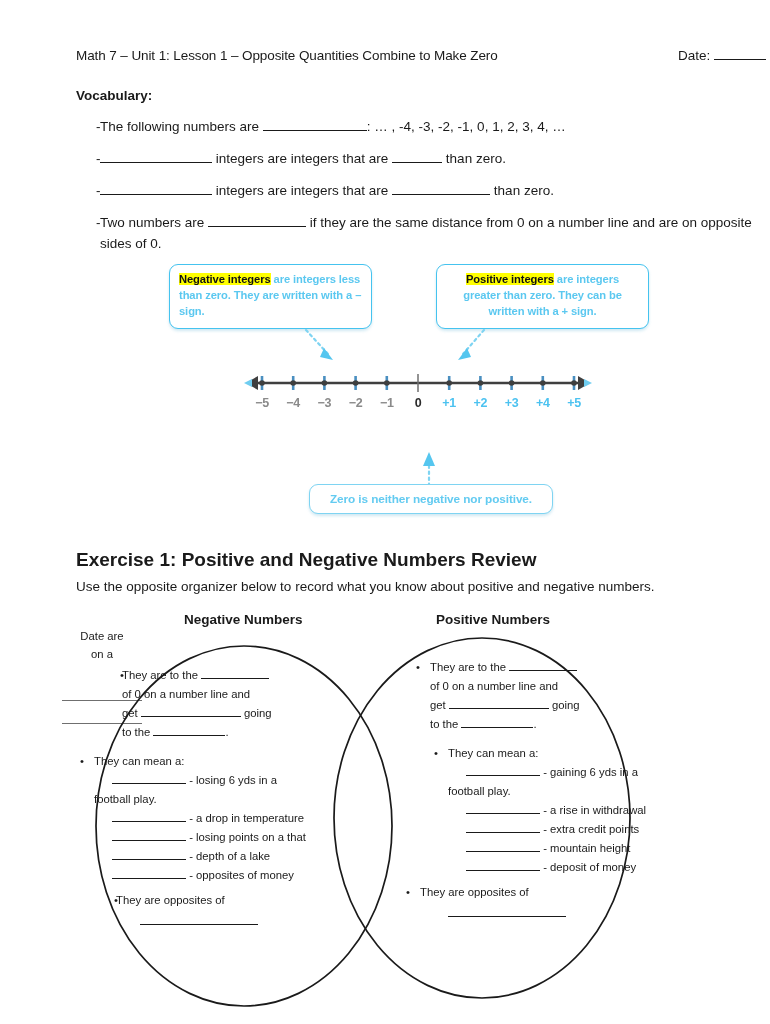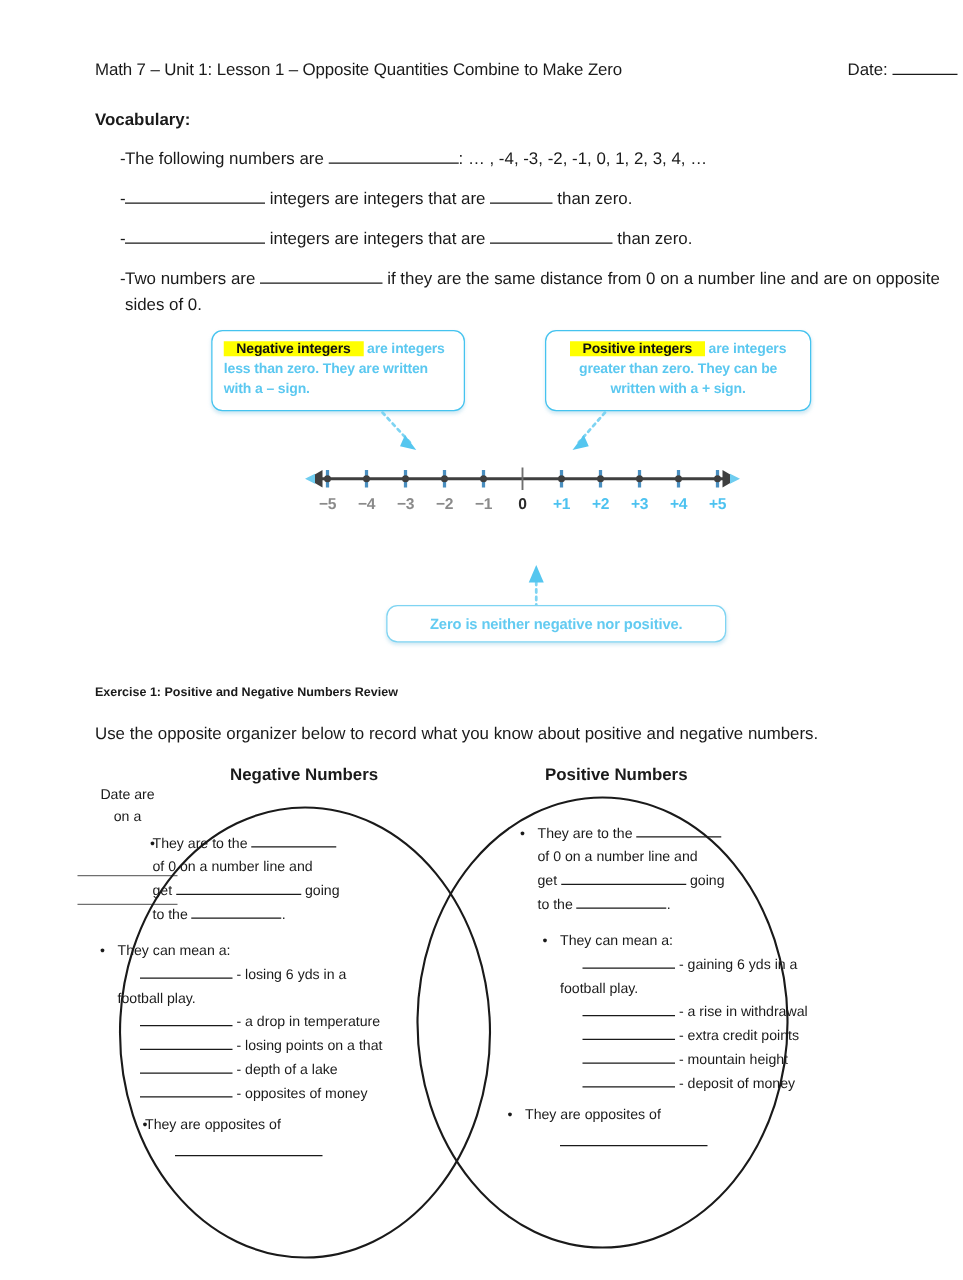--- a/index.html
+++ b/index.html
@@ -27,46 +27,46 @@
   .vdash{width:24px;flex:none;padding-left:20px;box-sizing:border-box;}
   .vtext{flex:1;}
 
   
   .callout{position:absolute;border:1.6px solid #45c3ef;border-radius:9px;
      background:#fff;box-sizing:border-box;
      box-shadow:0 2px 3px rgba(140,200,225,.40);
      padding:7px 9px 8px 9px;}
   .callout .ctxt{font-size:11.2px;line-height:1.42;color:#5bc8f0;
      font-weight:bold;letter-spacing:-0.1px;}
-  .hl{background:#ffff00;color:#111111;font-weight:bold;padding:0 10px;}
+  .hl{background:#ffff00;color:#111111;font-weight:bold;padding:0 0;}
   #callout-neg{left:137px;top:264px;width:203px;height:65px;}
   #callout-pos{left:404px;top:264px;width:213px;height:65px;text-align:center;}
 
   .arrowsvg{position:absolute;pointer-events:none;}
   #arrow-neg{left:270px;top:328px;width:40px;height:36px;}
   #arrow-pos{left:418px;top:328px;width:40px;height:36px;}
   #arrow-zero{left:380px;top:450px;width:34px;height:45px;}
 
   
   #numberline{position:absolute;left:212px;top:368px;width:348px;height:52px;}
   .nl-lbl{position:absolute;font-size:12.5px;font-weight:bold;
      transform:translateX(-50%);top:28px;letter-spacing:-0.3px;}
   .nl-neg{color:#8a8a8a;}
   .nl-zero{color:#2b2b2b;}
   .nl-pos{color:#4cc2f0;}
 
   
-  #callout-zero{position:absolute;left:277px;top:484px;width:272px;height:30px;
+  #callout-zero{position:absolute;left:277px;top:484px;width:244px;height:30px;
      border:1.6px solid #7fd4f2;border-radius:9px;background:#fff;
      box-shadow:0 2px 3px rgba(140,200,225,.40);
      display:flex;align-items:center;justify-content:center;box-sizing:border-box;}
   #callout-zero .ctxt{font-size:11.8px;color:#63cbf1;font-weight:bold;letter-spacing:-0.1px;}
 
   
-  .ex-title{position:absolute;left:44px;top:549px;font-size:10px;font-weight:bold;}
+  .ex-title{position:absolute;left:44px;top:549px;font-size:19px;font-weight:bold;}
   .ex-instr{position:absolute;left:44px;top:576px;width:640px;
      font-size:13.5px;line-height:1.62;}
 
   .vhead{position:absolute;font-size:13.5px;font-weight:bold;top:612px;}
   #vhead-neg{left:152px;}
   #vhead-pos{left:404px;}
 
   
   #venn{position:absolute;left:30px;top:628px;width:650px;height:396px;}
   .venn-svg{position:absolute;left:0;top:0;}

